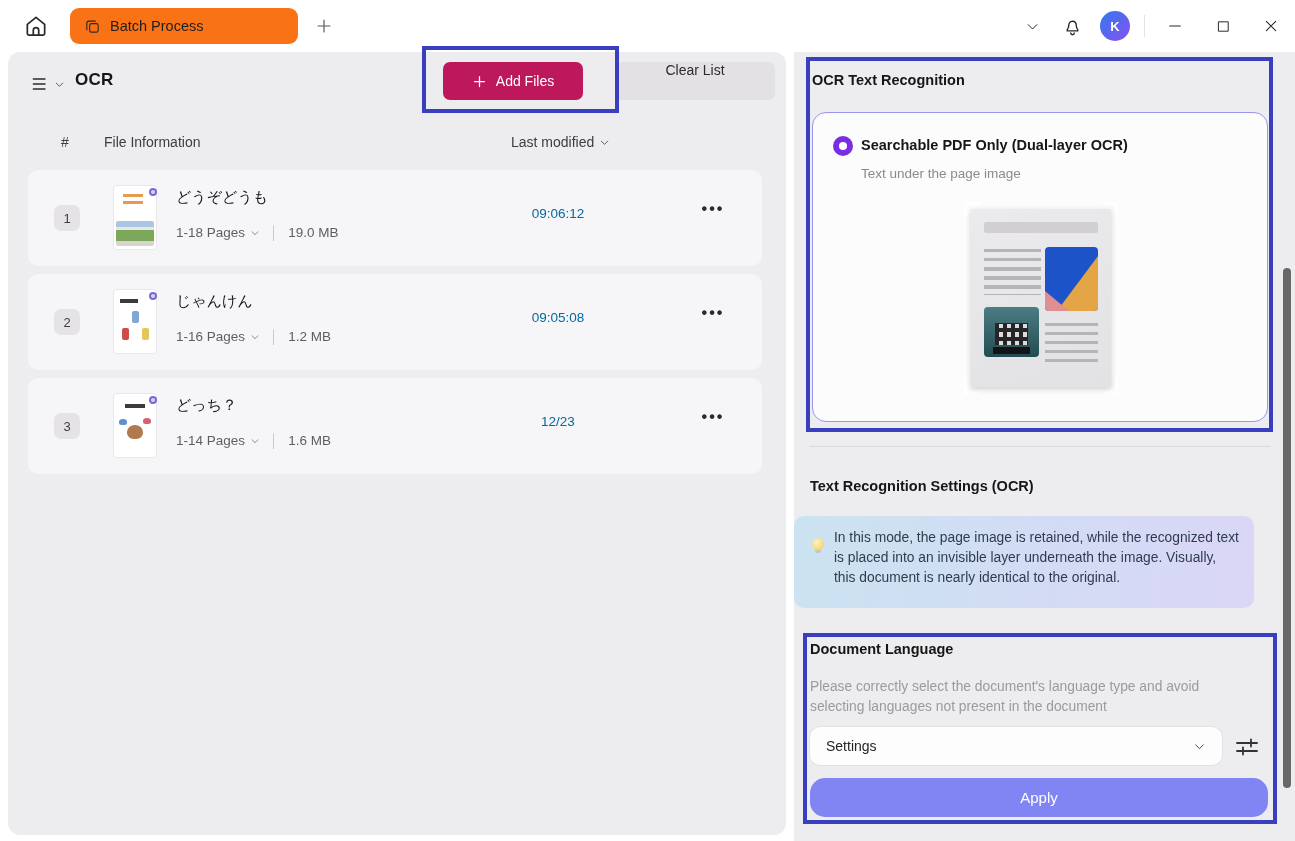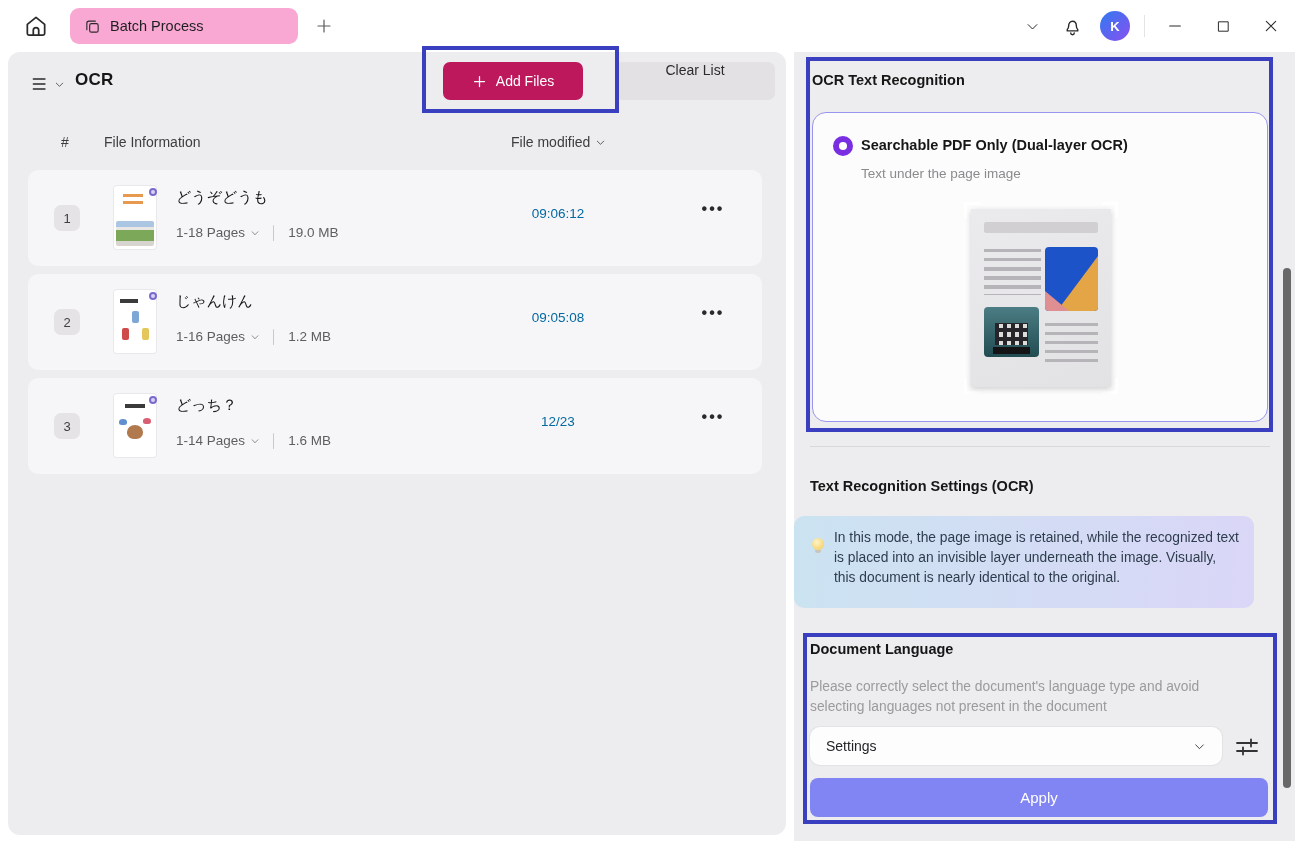--- a/index.html
+++ b/index.html
@@ -9,21 +9,21 @@
     font-family: "Liberation Sans", sans-serif;
     background: #ffffff;
     overflow: hidden;
     color: #1d1d1f;
   }
   svg { display:block; }
 
   
   .titlebar { position:absolute; left:0; top:0; width:1295px; height:52px; background:#fff; }
   .home-btn { position:absolute; left:18px; top:9px; width:36px; height:34px; display:flex; align-items:center; justify-content:center; border-radius:8px; cursor:pointer; }
-  .tab { position:absolute; left:70px; top:8px; width:228px; height:36px; background:#f9a8d4; border-radius:9px; display:flex; align-items:center; gap:9px; padding:12px 14px; cursor:pointer; }
+  .tab { position:absolute; left:70px; top:8px; width:228px; height:36px; background:#f97316; border-radius:9px; display:flex; align-items:center; gap:9px; padding:12px 14px; cursor:pointer; }
   .tab-label { font-size:14.5px; color:#1f1f1f; }
   .newtab-btn { position:absolute; left:312px; top:14px; width:24px; height:24px; display:flex; align-items:center; justify-content:center; cursor:pointer; }
   .tb-right { position:absolute; right:0; top:0; height:52px; display:flex; align-items:center; }
   .tb-icon { width:40px; height:40px; display:flex; align-items:center; justify-content:center; cursor:pointer; }
   .avatar { width:30px; height:30px; border-radius:50%; background:linear-gradient(135deg,#2f7bf0,#8a4ff0); color:#fff; font-size:13px; font-weight:bold; display:flex; align-items:center; justify-content:center; margin:0 14px 0 8px; cursor:pointer; }
   .tb-divider { width:1px; height:22px; background:#e3e2e4; margin-right:6px; }
   .win-btn { width:48px; height:52px; display:flex; align-items:center; justify-content:center; cursor:pointer; }
 
   
   .left-panel { position:absolute; left:8px; top:52px; width:778px; height:783px; background:#edecee; border-radius:12px; }
@@ -88,21 +88,21 @@
   .tip-box { position:absolute; left:0; top:464px; width:460px; height:92px; border-radius:10px; background:linear-gradient(95deg,#cbe3f1 0%, #dad6f7 100%); }
   .bulb { position:absolute; left:18px; top:22px; width:12px; height:12px; border-radius:50%; background:radial-gradient(circle at 40% 35%, #fff3c9, #f2c94d); }
   .bulb::after { content:""; position:absolute; left:3px; top:12px; width:6px; height:3px; background:#c9c6be; border-radius:0 0 2px 2px; }
   .tip-text { position:absolute; left:40px; top:12px; width:406px; font-size:13.8px; line-height:20px; color:#2e3d4d; }
 
   .t-language { left:16px; top:589px;text-align:center; }
   .lang-hint { position:absolute; left:16px; top:625px; width:428px; font-size:13.8px; line-height:20px; color:#9b9a9c; }
   .lang-select { position:absolute; left:16px; top:675px; width:412px; height:38px; background:#fdfdfe; border-radius:10px; display:flex; align-items:center; justify-content:space-between; padding:0 16px; cursor:pointer; box-shadow:0 0 0 1px rgba(0,0,0,.04); }
   .lang-value { font-size:14px; color:#252527; }
   .sliders-btn { position:absolute; left:438px; top:680px; width:30px; height:30px; display:flex; align-items:center; justify-content:center; cursor:pointer; }
-  .apply-btn { position:absolute; left:16px; top:726px; width:458px; height:39px; background:#8185f3; border:none; border-radius:8px; color:#fff; font-size:15px; cursor:pointer; font-family:inherit; }
+  .apply-btn { position:absolute; left:16px; top:726px; width:458px; height:39px; background:#8185f3; border:none; border-radius:15px; color:#fff; font-size:15px; cursor:pointer; font-family:inherit; }
 
   .scrollbar-thumb { position:absolute; left:1283px; top:268px; width:8px; height:520px; border-radius:4px; background:#686868; cursor:grab; }
 
   
   .hl { position:absolute; border:4px solid #3a3fc0; pointer-events:none; z-index:50; }
   .hl-addfiles { left:422px; top:46px; width:197px; height:67px; }
   .hl-ocr { left:806px; top:57px; width:467px; height:375px; }
   .hl-lang { left:803px; top:633px; width:474px; height:191px; }
 
   .icon-stroke { stroke:#2a2a2a; stroke-width:1.6; fill:none; stroke-linecap:round; stroke-linejoin:round; }
@@ -196,21 +196,21 @@
     <span>Add Files</span>
   </button>
   <button class="clearlist-btn">
     <span>Clear List</span>
   </button>
 
   <div class="table-header">
     <span class="col-index">#</span>
     <span class="col-fileinfo">File Information</span>
     <span class="col-modified">
-      <span>File modified</span>
+      <span>Last modified</span>
       <span>
         <svg width="11" height="11" viewBox="0 0 24 24" class="icon-stroke">
             <path d="M5 9 l7 7 7-7"></path>
           </svg>
       </span>
     </span>
   </div>
 
   <div class="rows">
 

